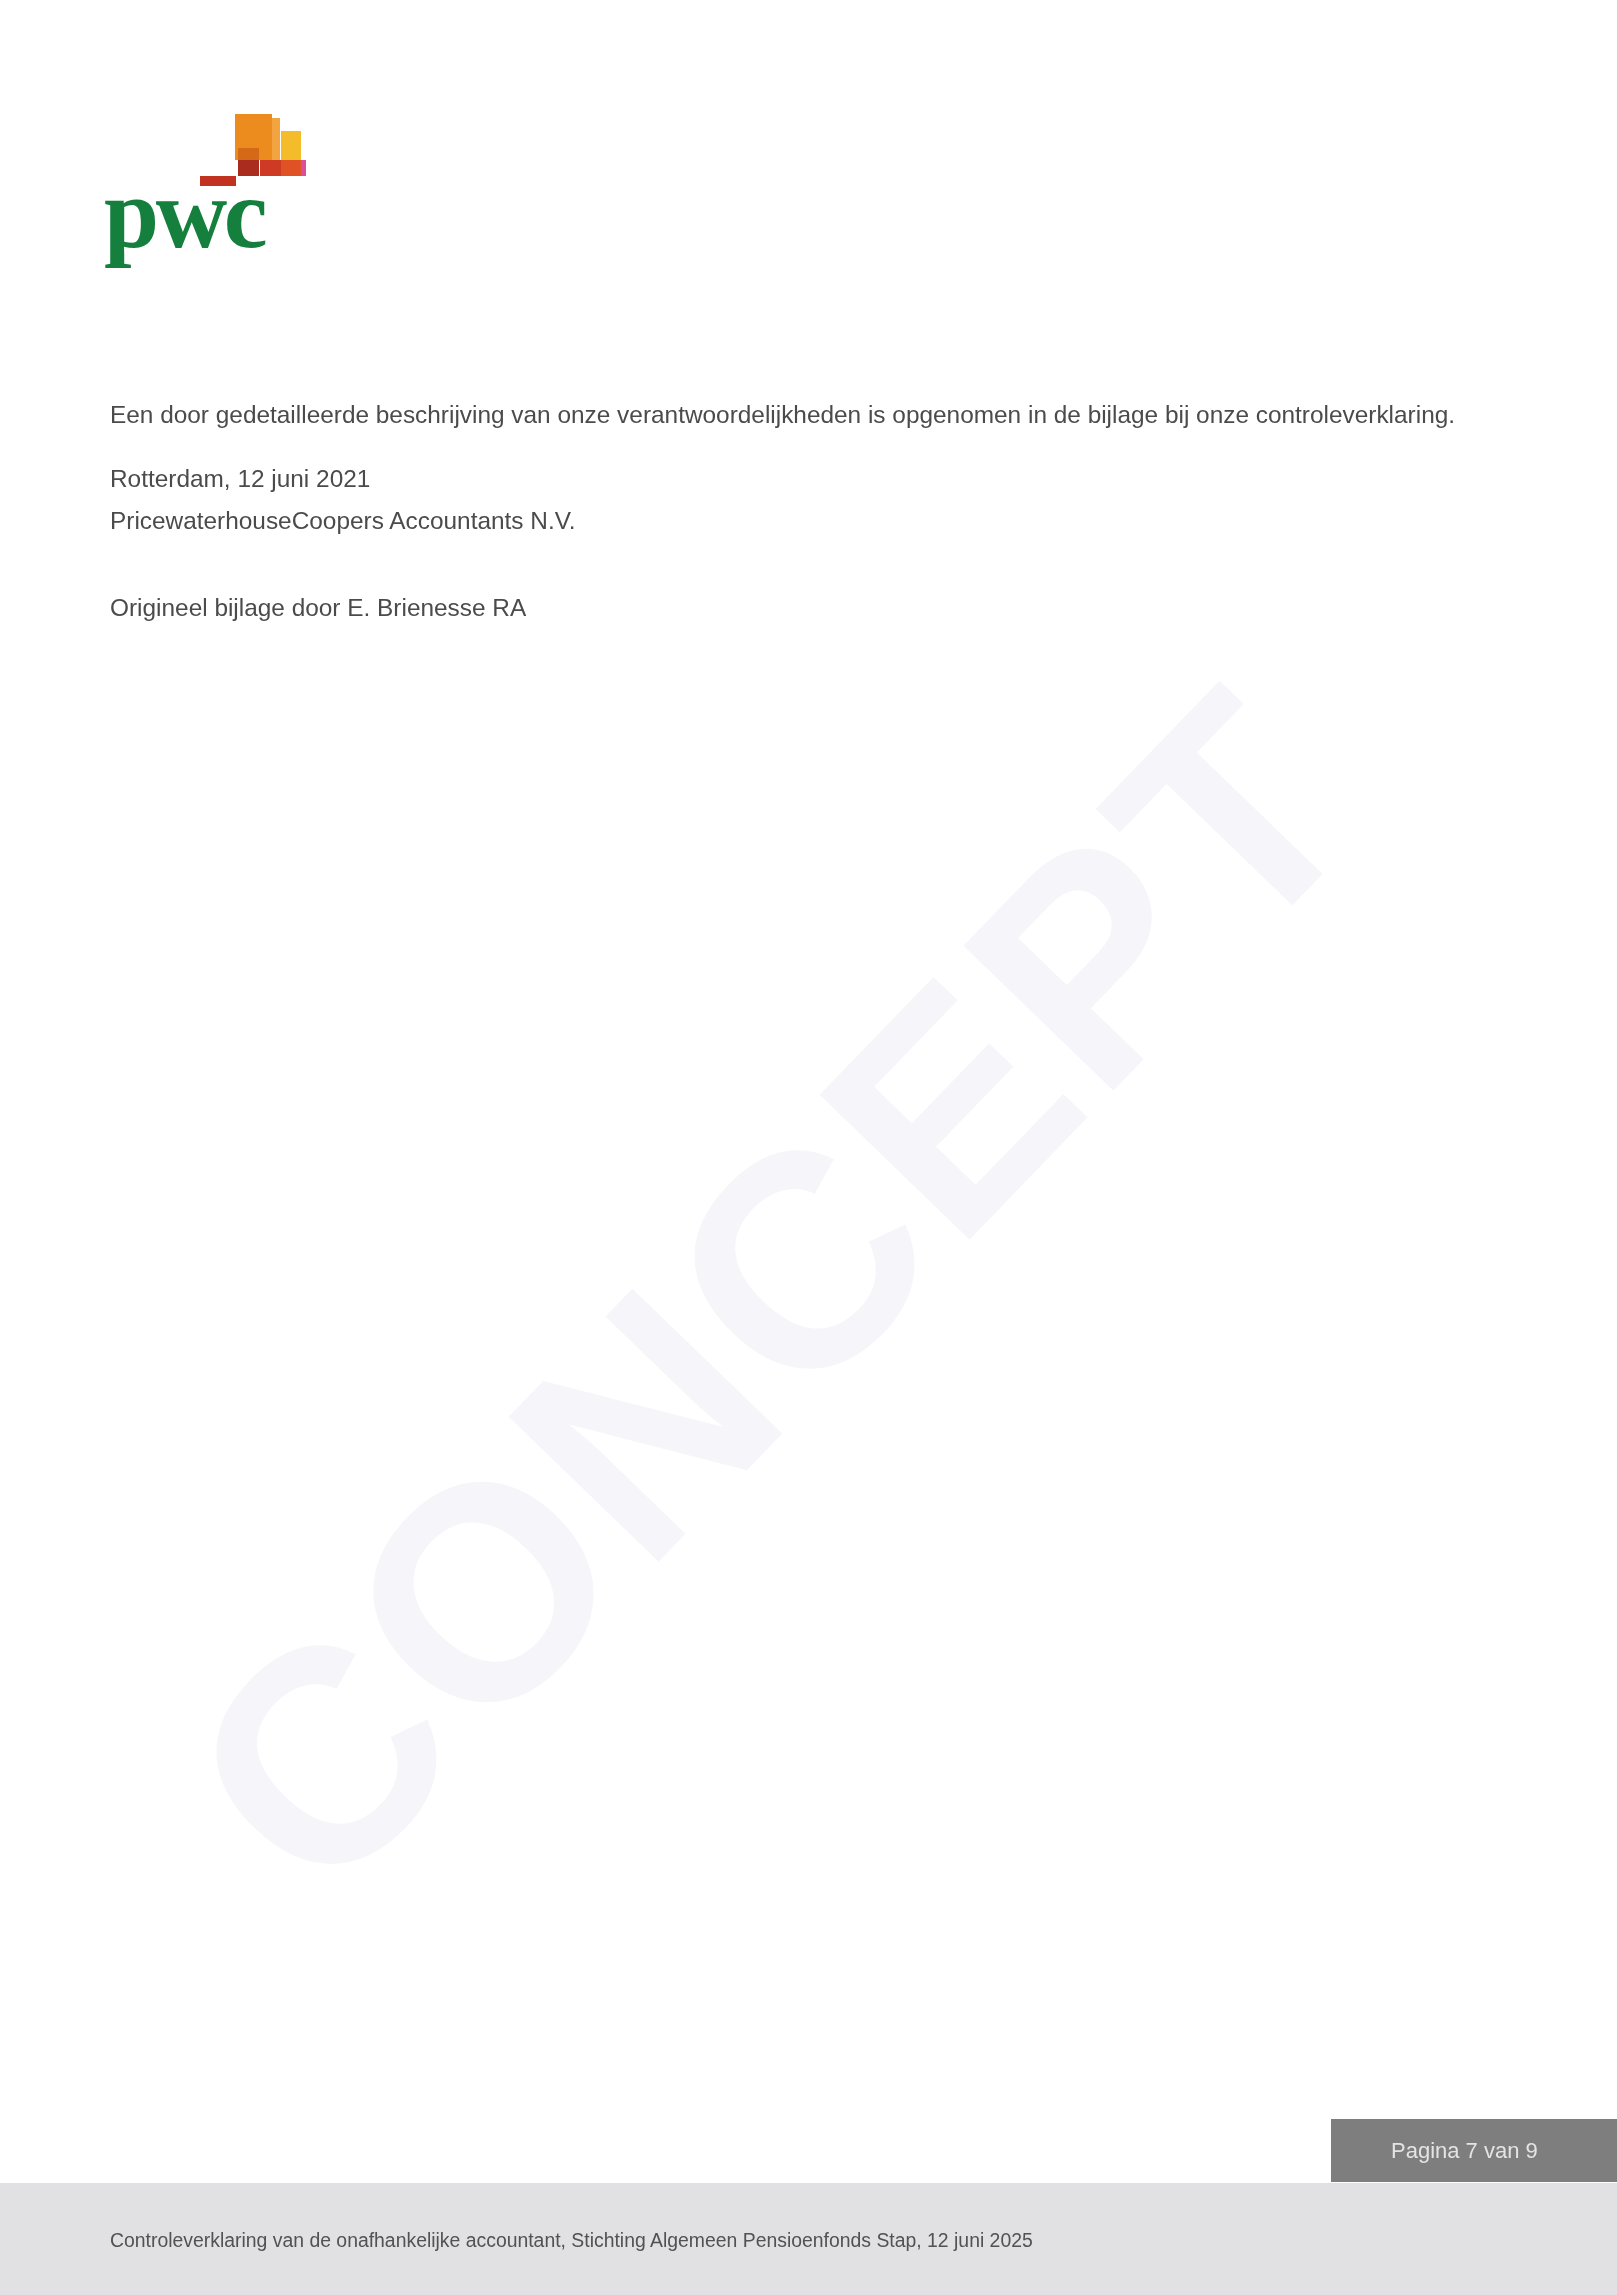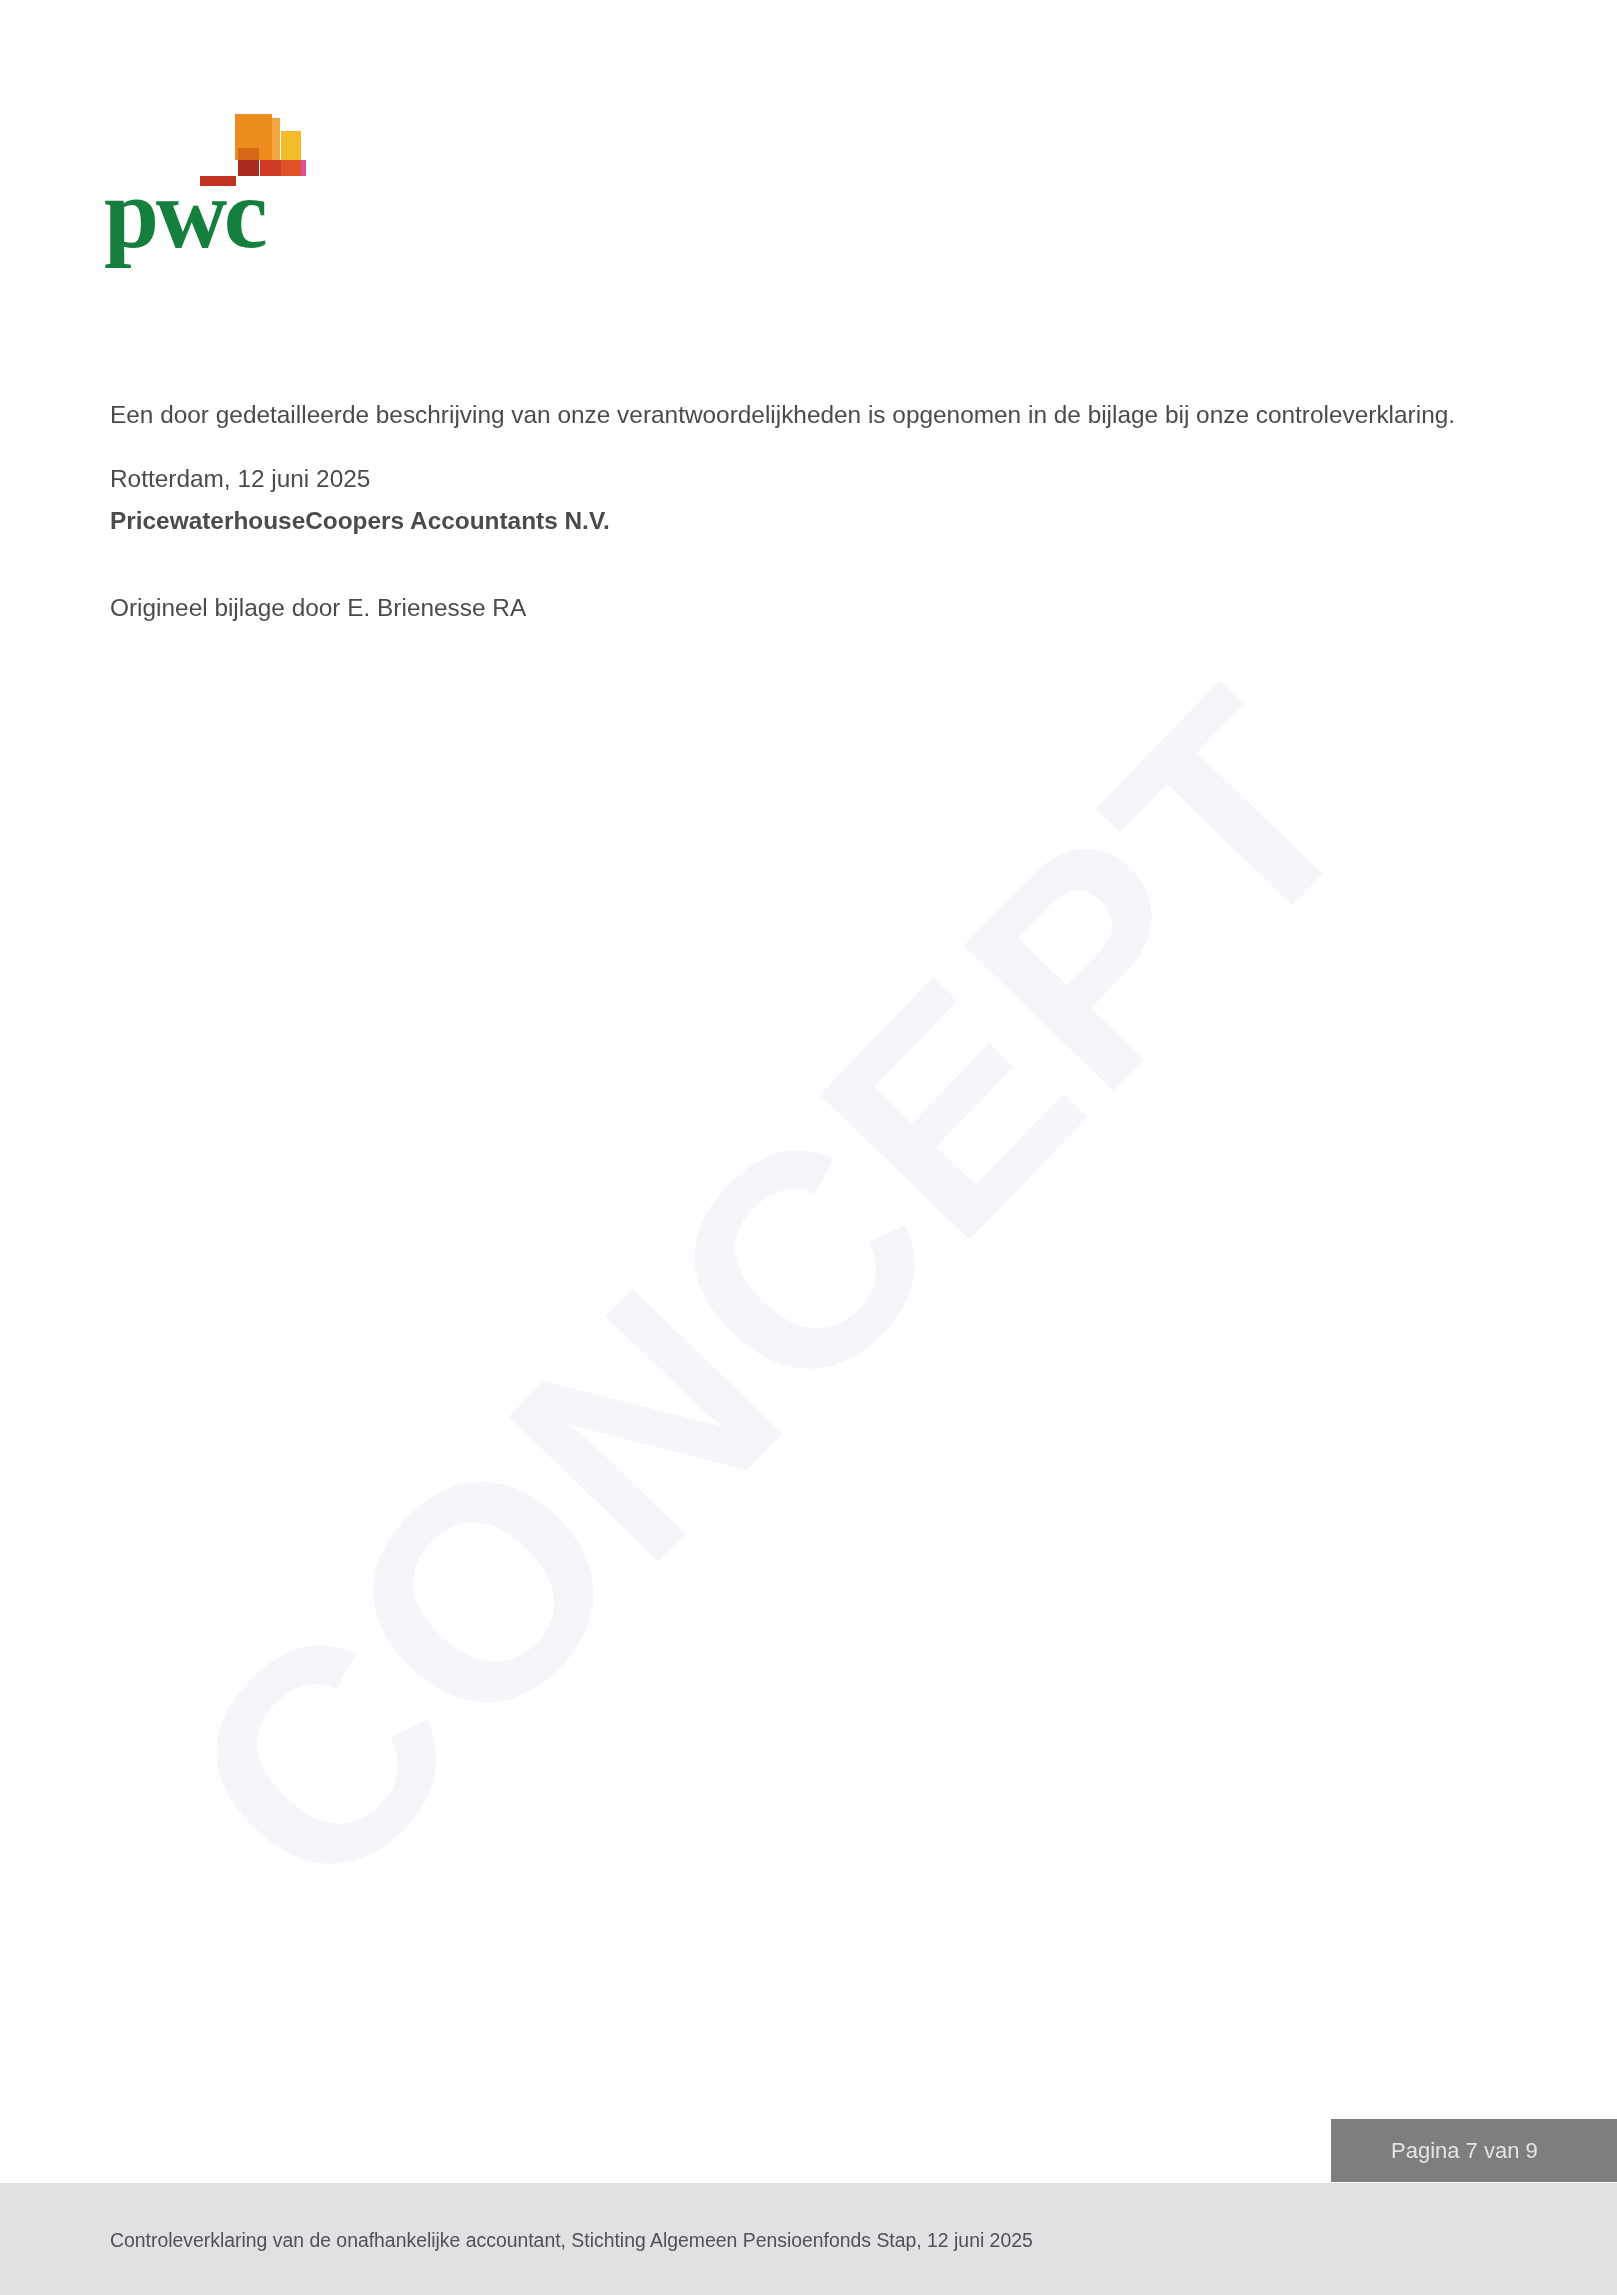--- a/index.html
+++ b/index.html
@@ -48,21 +48,21 @@
     line-height:1;
     letter-spacing:-3.4px;
     color:#15803d;
   }
 
   
   .content{position:absolute;left:110px;top:0;width:1399px;z-index:1;}
   .content p{margin:0;font-size:24.4px;line-height:42px;}
   .para{position:absolute;left:0;top:394px;width:1399px;}
   .citydate{position:absolute;left:0;top:458px;}
-  .firm{position:absolute;left:0;top:500px;font-weight:bold;}
+  .firm{position:absolute;left:0;top:500px;}
   .sig{position:absolute;left:0;top:587px;}
 
   
   .pagebadge{
     position:absolute;
     left:1331px;
     top:2119px;
     width:295px;
     height:63px;
     z-index:3;
@@ -107,21 +107,21 @@
     <i class="b5" style="background-color: rgb(170, 44, 30);"></i>
     <i class="b6" style="background-color: rgb(207, 58, 36);"></i>
     <i class="b7" style="background-color: rgb(222, 82, 38);"></i>
     <i class="b8" style="background-color: rgb(220, 78, 153);"></i>
     <i class="b9" style="background-color: rgb(194, 50, 32);"></i>
     <div class="wordmark">pwc</div>
   </div>
 
   <div class="content" style="color: rgb(75, 75, 77);">
     <p class="para">Een door gedetailleerde beschrijving van onze verantwoordelijkheden is opgenomen in de bijlage bij onze controleverklaring.</p>
-    <p class="citydate">Rotterdam, 12 juni 2025</p>
+    <p class="citydate">Rotterdam, 12 juni 2021</p>
     <p class="firm">PricewaterhouseCoopers Accountants N.V.</p>
     <p class="sig">Origineel bijlage door E. Brienesse RA</p>
   </div>
 
   <div class="pagebadge" style="background-color: rgb(126, 126, 126);">
     <span style="color: rgb(228, 228, 228);">Pagina 7 van 9</span>
   </div>
 
   <div class="footerband" style="background-color: rgb(225, 225, 227);">
     <span style="color: rgb(81, 81, 86);">Controleverklaring van de onafhankelijke accountant, Stichting Algemeen Pensioenfonds Stap, 12 juni 2025</span>

